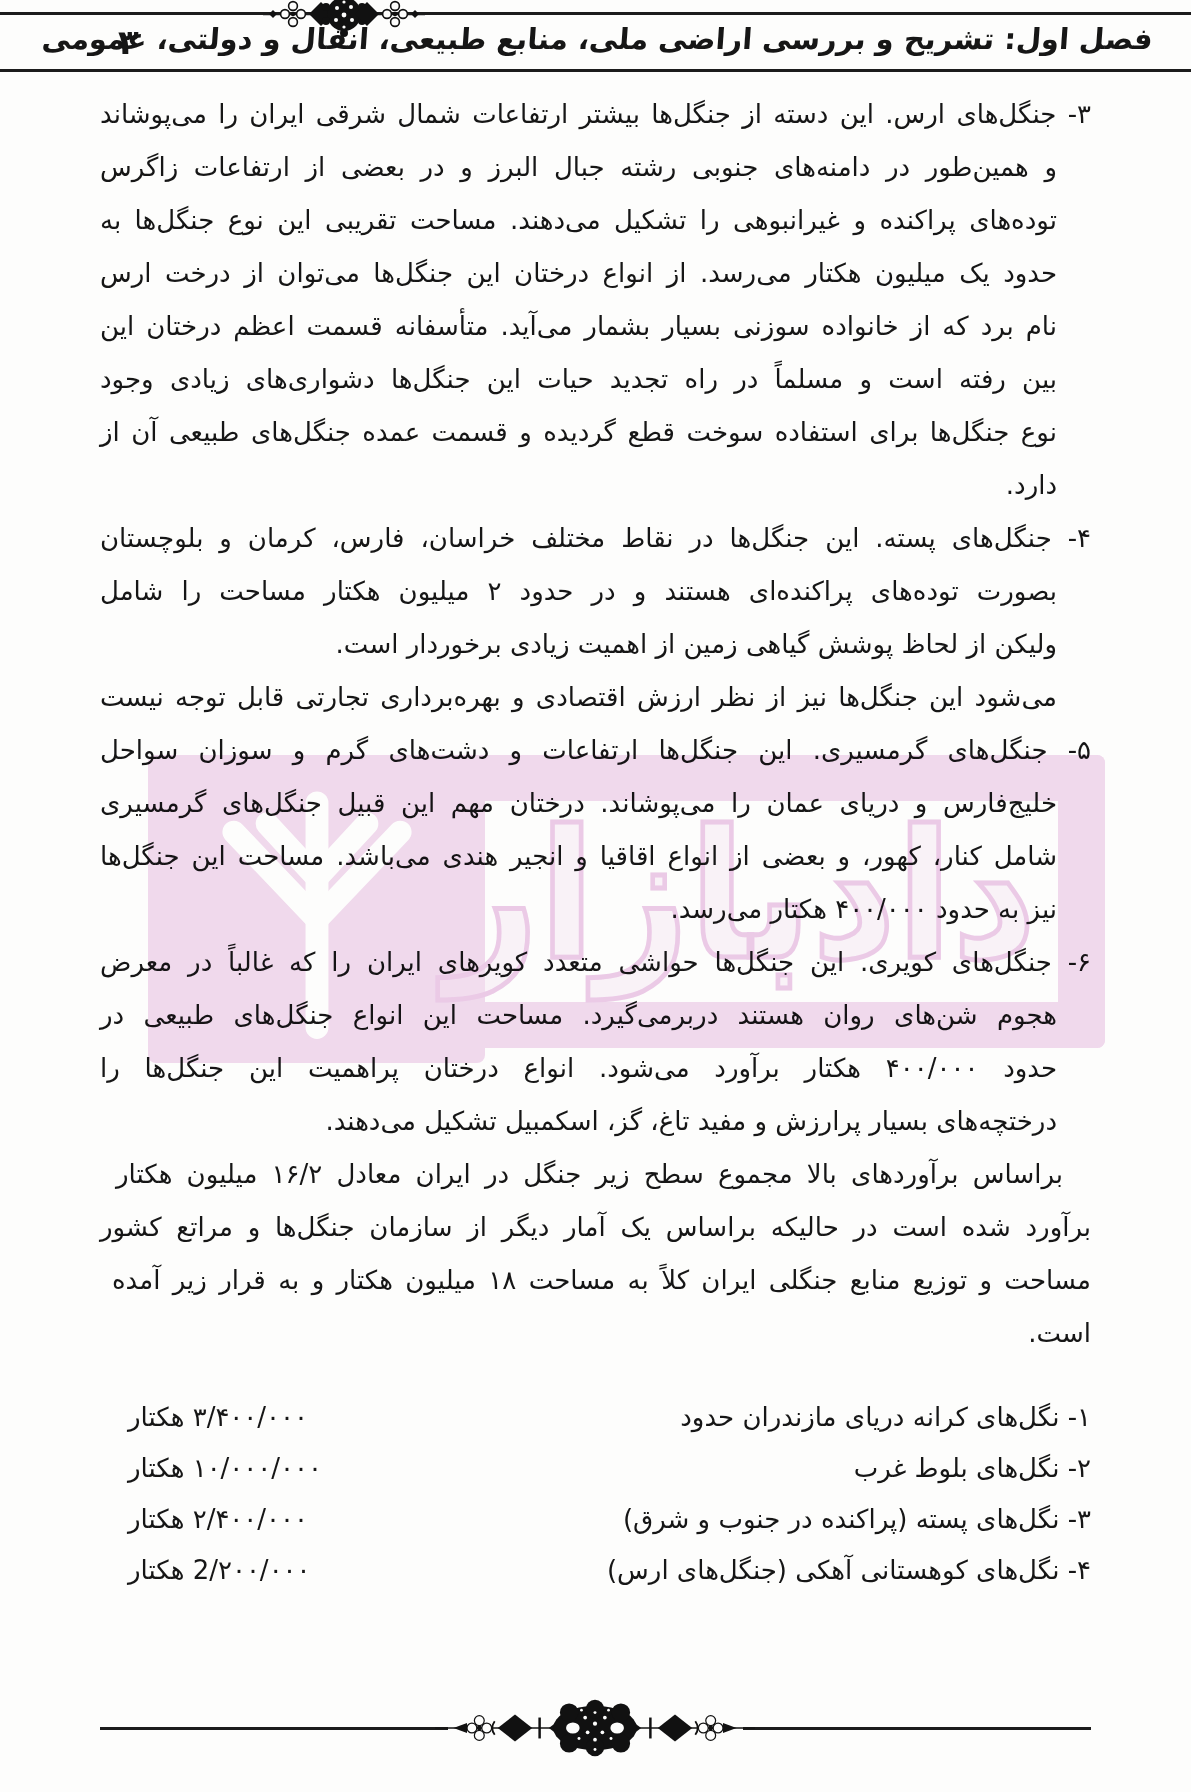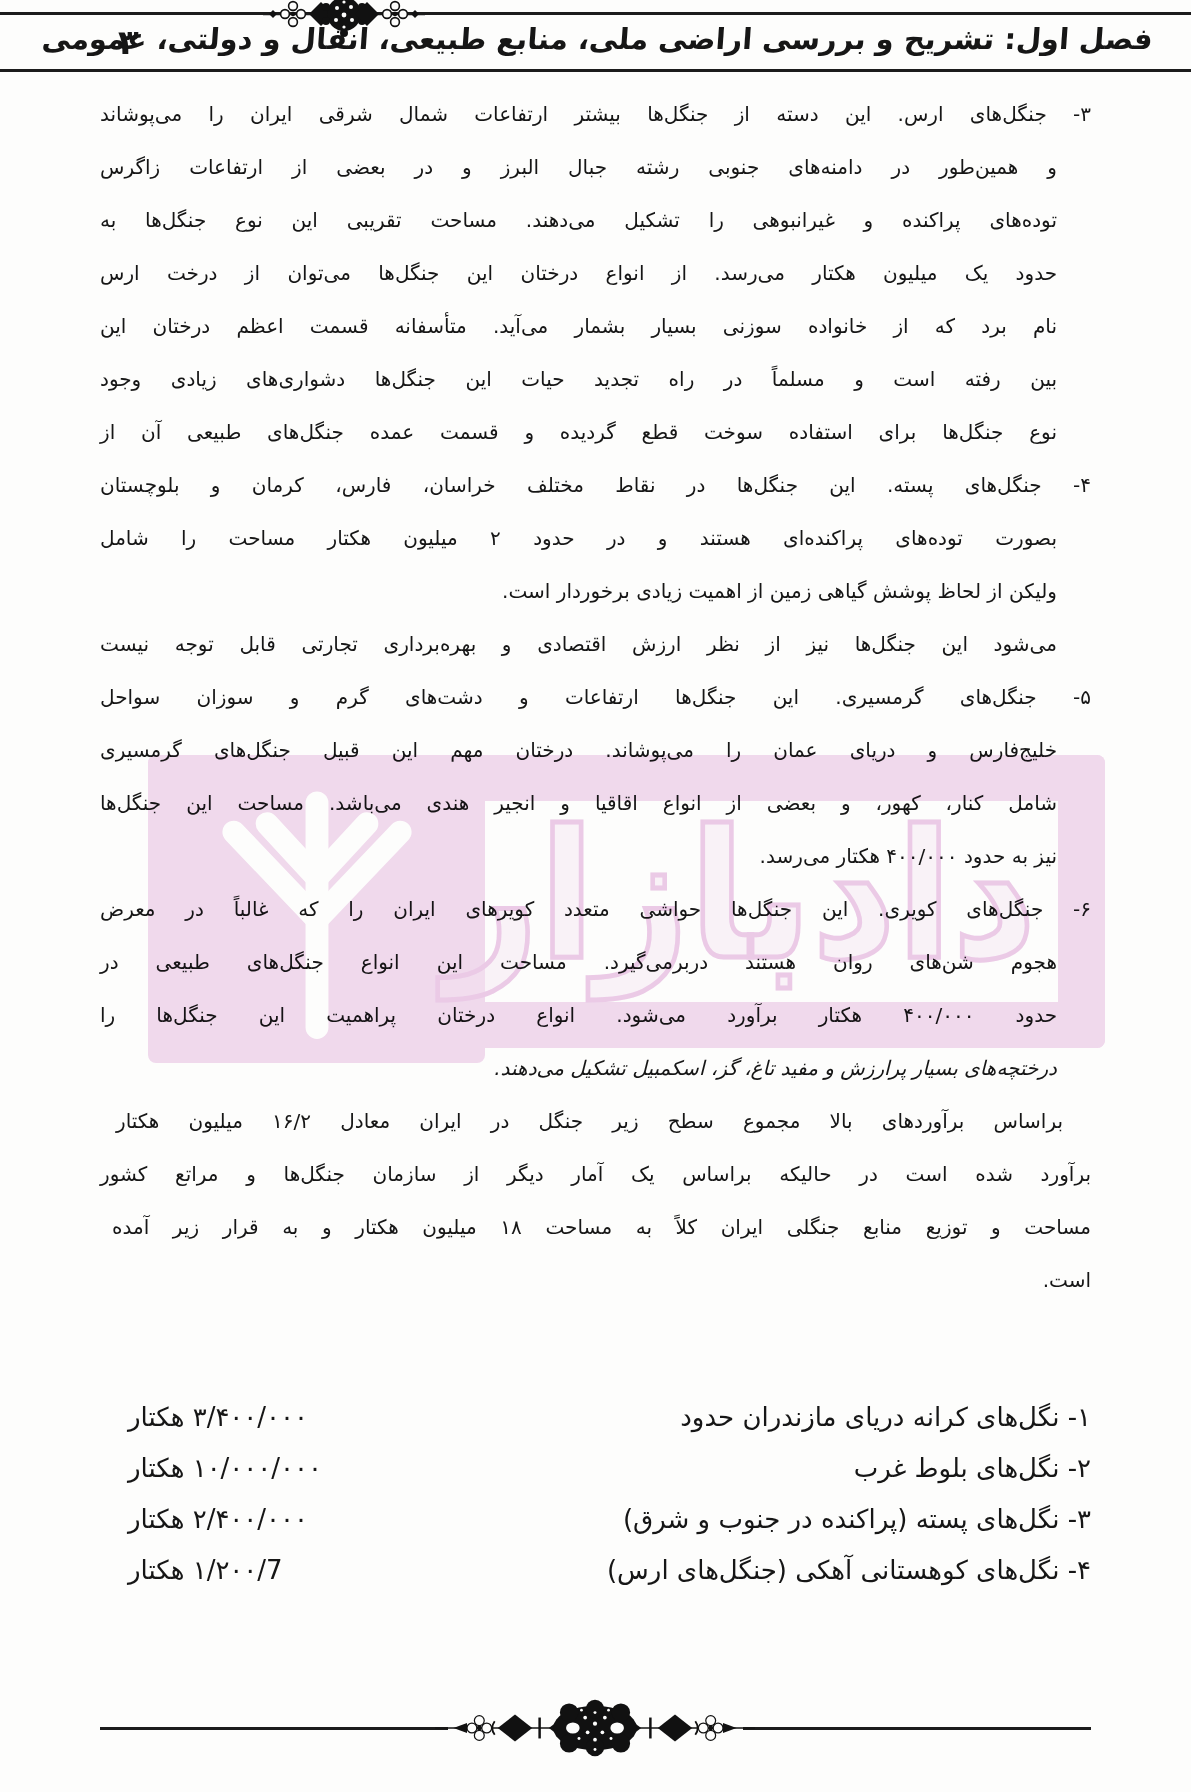--- a/index.html
+++ b/index.html
@@ -12,21 +12,21 @@
   #rule-top{top:12px;left:0;width:1191px;height:3px;}
   #rule-header-bottom{top:69px;left:0;width:1191px;height:3px;}
   #header-ornament{position:absolute;left:263px;top:-6px;}
   .chapter-title{
     position:absolute;top:22px;right:38px;font-size:29px;font-weight:700;
     white-space:nowrap;transform:skewX(-4deg);
   }
   .page-number{position:absolute;top:22px;left:118px;font-size:34px;font-weight:700;}
 
   .body-block{position:absolute;top:88px;right:100px;width:991px;}
-  .line{height:53px;line-height:53px;font-size:20px;white-space:normal;}
+  .line{height:53px;line-height:53px;font-size:26px;white-space:normal;}
   .line.j{text-align:justify;text-align-last:justify;text-justify:inter-word;}
   .line.r{text-align:right;}
 
   .list-block{position:absolute;top:1392px;right:100px;width:991px;}
   .list-row{position:relative;height:51px;line-height:51px;font-size:26px;}
   .list-label{display:block;text-align:right;}
   .list-value{position:absolute;left:28px;top:0;direction:rtl;}
 
   
   .watermark{position:absolute;inset:0;pointer-events:none;mix-blend-mode:multiply;opacity:.95;}
@@ -100,32 +100,33 @@
 
   <div class="body-block" id="body-lines">
 
   <div class="line j" style="padding-right: 0px;">۳- جنگل‌های ارس. این دسته از جنگل‌ها بیشتر ارتفاعات شمال شرقی ایران را می‌پوشاند</div>
       <div class="line j" style="padding-right: 34px;">و همین‌طور در دامنه‌های جنوبی رشته جبال البرز و در بعضی از ارتفاعات زاگرس</div>
       <div class="line j" style="padding-right: 34px;">توده‌های پراکنده و غیرانبوهی را تشکیل می‌دهند. مساحت تقریبی این نوع جنگل‌ها به</div>
       <div class="line j" style="padding-right: 34px;">حدود یک میلیون هکتار می‌رسد. از انواع درختان این جنگل‌ها می‌توان از درخت ارس</div>
       <div class="line j" style="padding-right: 34px;">نام برد که از خانواده سوزنی بسیار بشمار می‌آید. متأسفانه قسمت اعظم درختان این</div>
       <div class="line j" style="padding-right: 34px;">بین رفته است و مسلماً در راه تجدید حیات این جنگل‌ها دشواری‌های زیادی وجود</div>
       <div class="line j" style="padding-right: 34px;">نوع جنگل‌ها برای استفاده سوخت قطع گردیده و قسمت عمده جنگل‌های طبیعی آن از</div>
+      <div class="line r" style="padding-right: 34px;">دارد.</div>
       <div class="line j" style="padding-right: 0px;">۴- جنگل‌های پسته. این جنگل‌ها در نقاط مختلف خراسان، فارس، کرمان و بلوچستان</div>
       <div class="line j" style="padding-right: 34px;">بصورت توده‌های پراکنده‌ای هستند و در حدود ۲ میلیون هکتار مساحت را شامل</div>
       <div class="line r" style="padding-right: 34px;">ولیکن از لحاظ پوشش گیاهی زمین از اهمیت زیادی برخوردار است.</div>
       <div class="line j" style="padding-right: 34px;">می‌شود این جنگل‌ها نیز از نظر ارزش اقتصادی و بهره‌برداری تجارتی قابل توجه نیست</div>
       <div class="line j" style="padding-right: 0px;">۵- جنگل‌های گرمسیری. این جنگل‌ها ارتفاعات و دشت‌های گرم و سوزان سواحل</div>
       <div class="line j" style="padding-right: 34px;">خلیج‌فارس و دریای عمان را می‌پوشاند. درختان مهم این قبیل جنگل‌های گرمسیری</div>
       <div class="line j" style="padding-right: 34px;">شامل کنار، کهور، و بعضی از انواع اقاقیا و انجیر هندی می‌باشد. مساحت این جنگل‌ها</div>
       <div class="line r" style="padding-right: 34px;">نیز به حدود ۴۰۰/۰۰۰ هکتار می‌رسد.</div>
       <div class="line j" style="padding-right: 0px;">۶- جنگل‌های کویری. این جنگل‌ها حواشی متعدد کویرهای ایران را که غالباً در معرض</div>
       <div class="line j" style="padding-right: 34px;">هجوم شن‌های روان هستند دربرمی‌گیرد. مساحت این انواع جنگل‌های طبیعی در</div>
       <div class="line j" style="padding-right: 34px;">حدود ۴۰۰/۰۰۰ هکتار برآورد می‌شود. انواع درختان پراهمیت این جنگل‌ها را</div>
-      <div class="line r" style="padding-right: 34px; font-style: italic;">درختچه‌های بسیار پرارزش و مفید تاغ، گز، اسکمبیل تشکیل می‌دهند.</div>
+      <div class="line r" style="padding-right: 34px;">درختچه‌های بسیار پرارزش و مفید تاغ، گز، اسکمبیل تشکیل می‌دهند.</div>
       <div class="line j" style="padding-right: 28px; margin-left: 16px;">براساس برآوردهای بالا مجموع سطح زیر جنگل در ایران معادل ۱۶/۲ میلیون هکتار</div>
       <div class="line j" style="padding-right: 0px;">برآورد شده است در حالیکه براساس یک آمار دیگر از سازمان جنگل‌ها و مراتع کشور</div>
       <div class="line j" style="padding-right: 0px; margin-left: 12px;">مساحت و توزیع منابع جنگلی ایران کلاً به مساحت ۱۸ میلیون هکتار و به قرار زیر آمده</div>
       <div class="line r" style="padding-right: 0px;">است.</div>
     </div>
 
   <div class="list-block" id="list-rows">
 
   <div class="list-row">
       <span class="list-label">۱- نگل‌های کرانه دریای مازندران حدود</span>
@@ -134,21 +135,21 @@
       <div class="list-row">
       <span class="list-label">۲- نگل‌های بلوط غرب</span>
       <span class="list-value">۱۰/۰۰۰/۰۰۰ هکتار</span>
     </div>
       <div class="list-row">
       <span class="list-label">۳- نگل‌های پسته (پراکنده در جنوب و شرق)</span>
       <span class="list-value">۲/۴۰۰/۰۰۰ هکتار</span>
     </div>
       <div class="list-row">
       <span class="list-label">۴- نگل‌های کوهستانی آهکی (جنگل‌های ارس)</span>
-      <span class="list-value">۱/۲۰۰/7 هکتار</span>
+      <span class="list-value">2/۲۰۰/۰۰۰ هکتار</span>
     </div>
     </div>
 
   <div class="watermark">
     <div class="wm-piece" id="wm-bar-top"></div>
     <div class="wm-piece" id="wm-bar-right"></div>
     <div class="wm-piece" id="wm-bar-bottom"></div>
     <div class="wm-piece" id="wm-square">
       <svg width="250" height="262" viewBox="0 0 120 126">
         <g stroke="#ffffff" stroke-width="11" stroke-linecap="round" fill="none">

